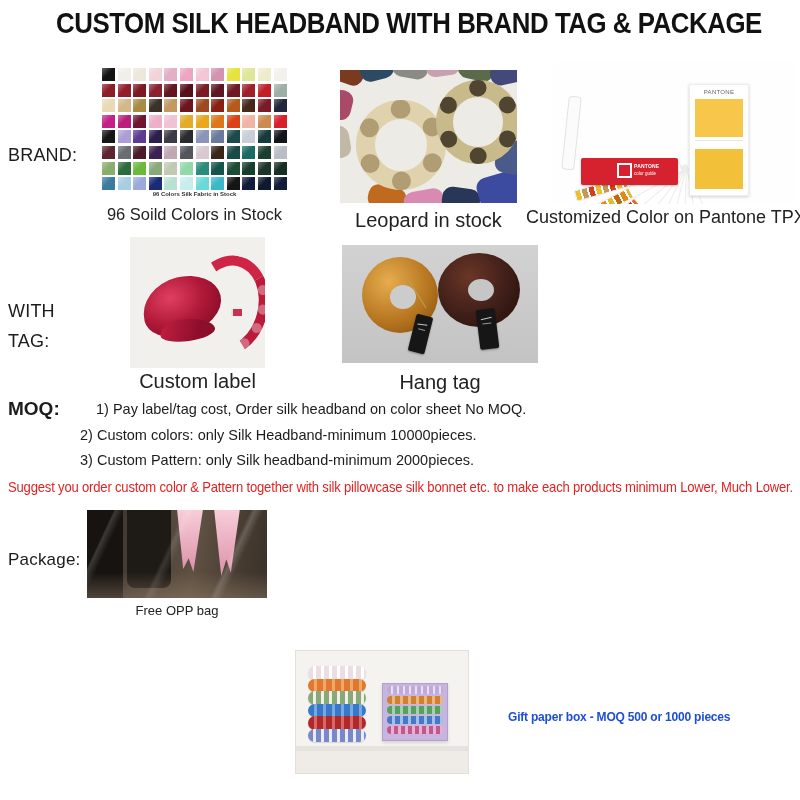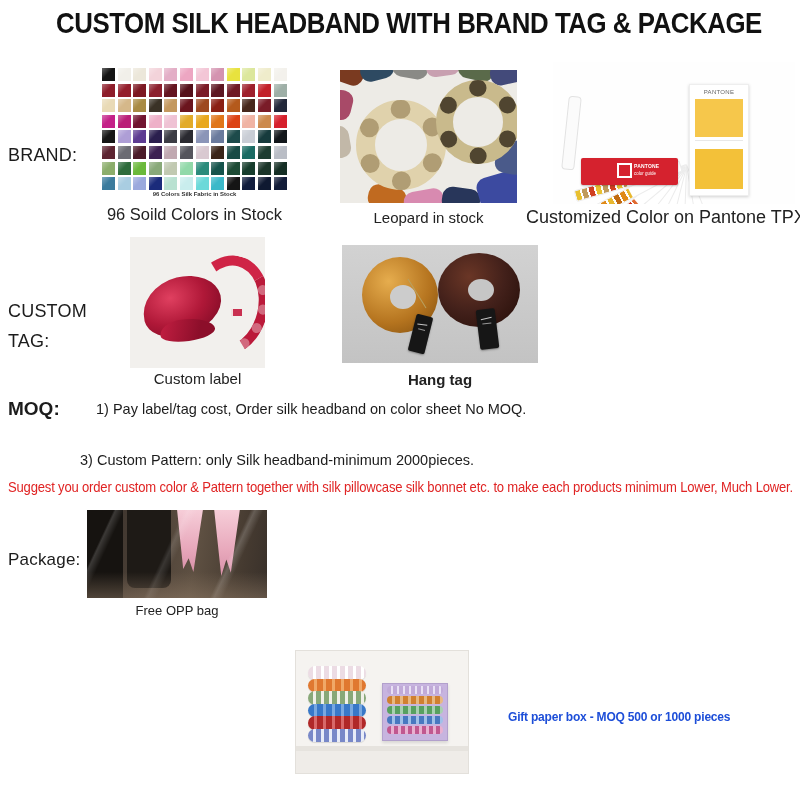--- a/index.html
+++ b/index.html
@@ -13,21 +13,21 @@
   .title{
     left:0;top:6px;width:800px;text-align:center;
     font-size:30px;font-weight:bold;white-space:nowrap;
     transform:scaleX(0.86);transform-origin:center;letter-spacing:-0.5px;color:#111;
   }
 
   
   .side-label{font-size:18px;color:#1c1c1c;letter-spacing:0.2px;}
 
   
-  .caption{font-size:15px;color:#222;text-align:center;white-space:nowrap;}
+  .caption{font-size:20px;color:#222;text-align:center;white-space:nowrap;}
 
   
   .swatch-grid{display:grid;grid-template-columns:repeat(12,13px);grid-auto-rows:13px;gap:2.6px 2.6px;}
   .swatch-cell{width:13px;height:13px;}
   .swatch-small-caption{
     font-size:7px;font-weight:bold;color:#333;text-align:center;width:100%;
     transform:scale(0.85);white-space:nowrap;
   }
 
   
@@ -333,21 +333,21 @@
     </div>
     <div class="pantone-card">
       <div class="pantone-card-brand">PANTONE</div>
       <div class="pantone-chip1"></div>
       <div class="pantone-chip-text"></div>
       <div class="pantone-chip2"></div>
     </div>
   </div>
   <div class="abs caption" style="left:526px;top:207px;width:270px;font-size:18px;">Customized Color on Pantone TPX</div>
 
-  <div class="abs side-label" style="left:8px;top:301px;">CUSTOM</div>
+  <div class="abs side-label" style="left:8px;top:301px;">WITH</div>
   <div class="abs side-label" style="left:8px;top:331px;">TAG:</div>
 
   <div class="abs brand-photo">
     <div class="hb-elastic"></div>
     <div class="hb-elastic-texture"></div>
     <div class="hb-silk"></div>
     <div class="hb-silk-fold"></div>
     <div class="hb-tag"></div>
   </div>
   <div class="abs caption" style="left:130px;top:370px;width:135px;">Custom label</div>
@@ -360,24 +360,25 @@
     <div class="tag-cord" style="left:58px;top:48px;width:34px;transform:rotate(58deg);"></div>
     <div class="hang-tag" style="left:70px;top:70px;width:17px;height:38px;transform:rotate(14deg);">
       <div class="script"></div>
         <div class="script2"></div>
     </div>
     <div class="hang-tag" style="left:136px;top:64px;width:19px;height:40px;transform:rotate(-7deg);">
       <div class="script"></div>
         <div class="script2"></div>
     </div>
   </div>
-  <div class="abs caption" style="left:342px;top:371px;width:196px;font-weight:bold;">Hang tag</div>
+  <div class="abs caption" style="left:342px;top:371px;width:196px;">Hang tag</div>
 
   <div class="abs moq-label" style="left:8px;top:398px;">MOQ:</div>
   <div class="abs moq-line" style="left:80px;top:401px;margin-left:16px;">1) Pay label/tag cost, Order silk headband on color sheet No MOQ.</div>
+  <div class="abs moq-line" style="left:80px;top:427px;">2) Custom colors: only Silk Headband-minimum 10000pieces.</div>
   <div class="abs moq-line" style="left:80px;top:452px;">3) Custom Pattern: only Silk headband-minimum 2000pieces.</div>
 
   <div class="abs suggestion" id="suggestionLine" style="left: 8px; top: 479px; color: rgb(224, 36, 36);">Suggest you order custom color &amp; Pattern together with silk pillowcase silk bonnet etc. to make each products minimum Lower, Much Lower.</div>
 
   <div class="abs side-label" style="left:8px;top:550px;font-size:17px;">Package:</div>
   <div class="abs opp-photo">
     <div class="opp-darkband"></div>
     <div class="opp-darkitem"></div>
     <div class="pink-band pb1"></div>
     <div class="pink-band pb2"></div>

